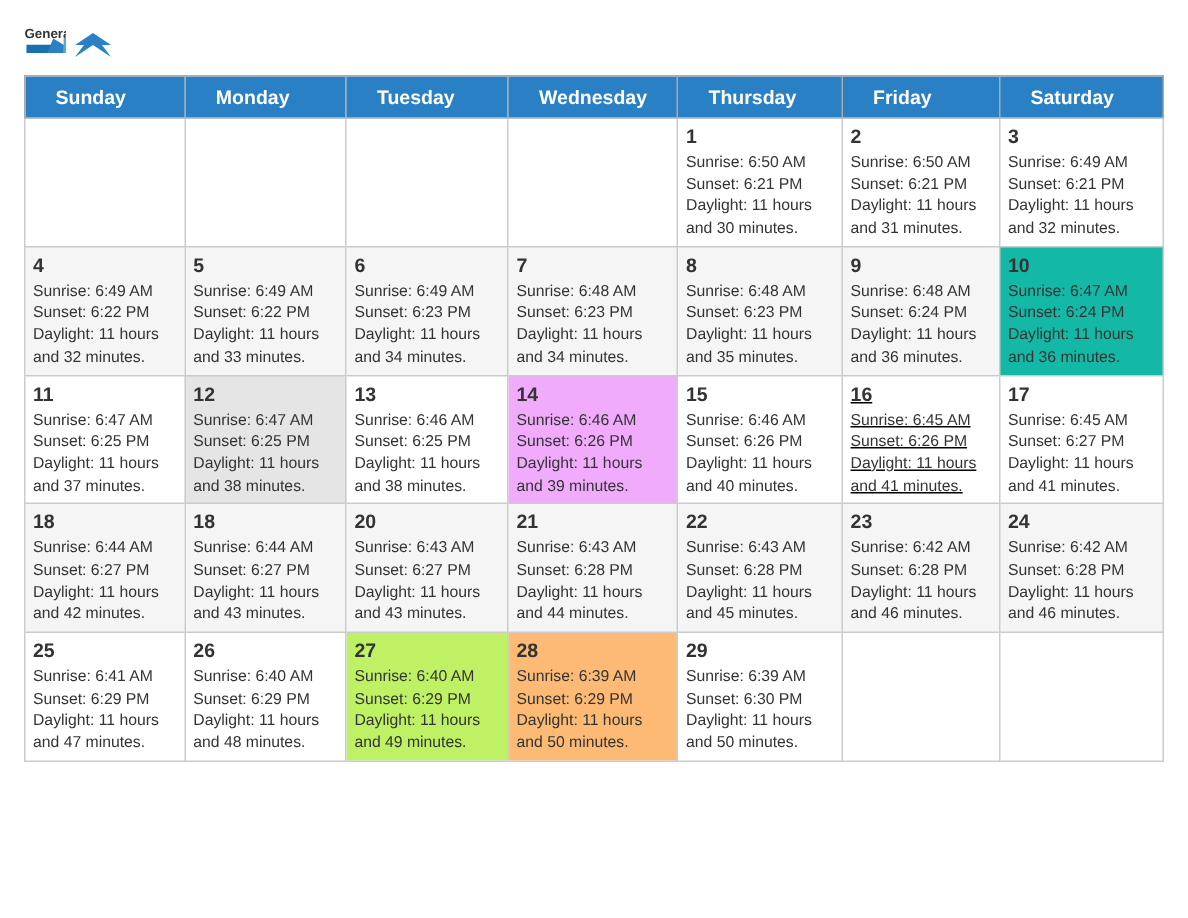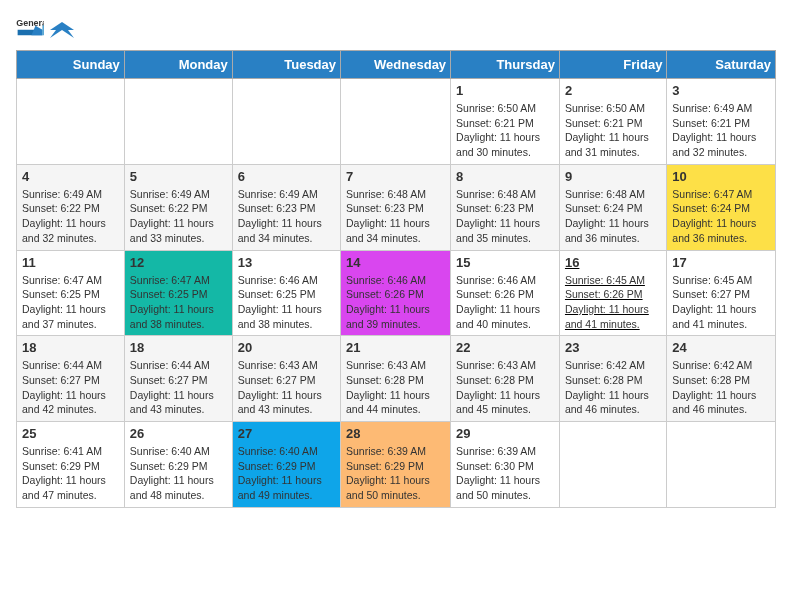--- a/index.html
+++ b/index.html
@@ -37,22 +37,22 @@
       font-size: 16px;
       color: #555;
     }
     table {
       width: 100%;
       border-collapse: collapse;
     }
     th {
       background-color: #2980c4;
       color: #fff;
-      text-align: right;
-      padding: 6px 4px;
+      text-align: left;
+      padding: 6px 20px;
       font-size: 13px;
       font-weight: bold;
       border: 1px solid #aaa;
     }
     td {
       border: 1px solid #ccc;
       vertical-align: top;
       padding: 4px 5px;
       min-height: 80px;
       width: 113px;
@@ -154,39 +154,39 @@
           <div class="day-info">Sunrise: 6:48 AM<br>Sunset: 6:23 PM<br>Daylight: 11 hours and 34 minutes.</div>
         </td>
         <td style="background-color: rgb(245, 245, 245);">
           <div class="day-number">8</div>
           <div class="day-info">Sunrise: 6:48 AM<br>Sunset: 6:23 PM<br>Daylight: 11 hours and 35 minutes.</div>
         </td>
         <td style="background-color: rgb(245, 245, 245);">
           <div class="day-number">9</div>
           <div class="day-info">Sunrise: 6:48 AM<br>Sunset: 6:24 PM<br>Daylight: 11 hours and 36 minutes.</div>
         </td>
-        <td style="background-color: #fde047;">
+        <td style="background-color: #14b8a6;">
           <div class="day-number">10</div>
           <div class="day-info">Sunrise: 6:47 AM<br>Sunset: 6:24 PM<br>Daylight: 11 hours and 36 minutes.</div>
         </td>
       </tr>
       <tr>
         <td style="background-color: rgb(255, 255, 255);">
           <div class="day-number">11</div>
           <div class="day-info">Sunrise: 6:47 AM<br>Sunset: 6:25 PM<br>Daylight: 11 hours and 37 minutes.</div>
         </td>
-        <td style="background-color: #14b8a6;">
+        <td style="background-color: #e5e5e5;">
           <div class="day-number">12</div>
           <div class="day-info">Sunrise: 6:47 AM<br>Sunset: 6:25 PM<br>Daylight: 11 hours and 38 minutes.</div>
         </td>
         <td style="background-color: rgb(255, 255, 255);">
           <div class="day-number">13</div>
           <div class="day-info">Sunrise: 6:46 AM<br>Sunset: 6:25 PM<br>Daylight: 11 hours and 38 minutes.</div>
         </td>
-        <td style="background-color: #d946ef;">
+        <td style="background-color: #f0abfc;">
           <div class="day-number">14</div>
           <div class="day-info">Sunrise: 6:46 AM<br>Sunset: 6:26 PM<br>Daylight: 11 hours and 39 minutes.</div>
         </td>
         <td style="background-color: rgb(255, 255, 255);">
           <div class="day-number">15</div>
           <div class="day-info">Sunrise: 6:46 AM<br>Sunset: 6:26 PM<br>Daylight: 11 hours and 40 minutes.</div>
         </td>
         <td style="background-color: rgb(255, 255, 255); text-decoration: underline;">
           <div class="day-number">16</div>
           <div class="day-info">Sunrise: 6:45 AM<br>Sunset: 6:26 PM<br>Daylight: 11 hours and 41 minutes.</div>
@@ -228,21 +228,21 @@
       </tr>
       <tr>
         <td style="background-color: rgb(255, 255, 255); margin-left: 37px;">
           <div class="day-number">25</div>
           <div class="day-info">Sunrise: 6:41 AM<br>Sunset: 6:29 PM<br>Daylight: 11 hours and 47 minutes.</div>
         </td>
         <td style="background-color: rgb(255, 255, 255);">
           <div class="day-number">26</div>
           <div class="day-info">Sunrise: 6:40 AM<br>Sunset: 6:29 PM<br>Daylight: 11 hours and 48 minutes.</div>
         </td>
-        <td style="background-color: #0ea5e9;">
+        <td style="background-color: #bef264;">
           <div class="day-number">27</div>
           <div class="day-info">Sunrise: 6:40 AM<br>Sunset: 6:29 PM<br>Daylight: 11 hours and 49 minutes.</div>
         </td>
         <td style="background-color: #fdba74; margin-left: 20px;">
           <div class="day-number">28</div>
           <div class="day-info">Sunrise: 6:39 AM<br>Sunset: 6:29 PM<br>Daylight: 11 hours and 50 minutes.</div>
         </td>
         <td style="background-color: rgb(255, 255, 255);">
           <div class="day-number">29</div>
           <div class="day-info">Sunrise: 6:39 AM<br>Sunset: 6:30 PM<br>Daylight: 11 hours and 50 minutes.</div>

